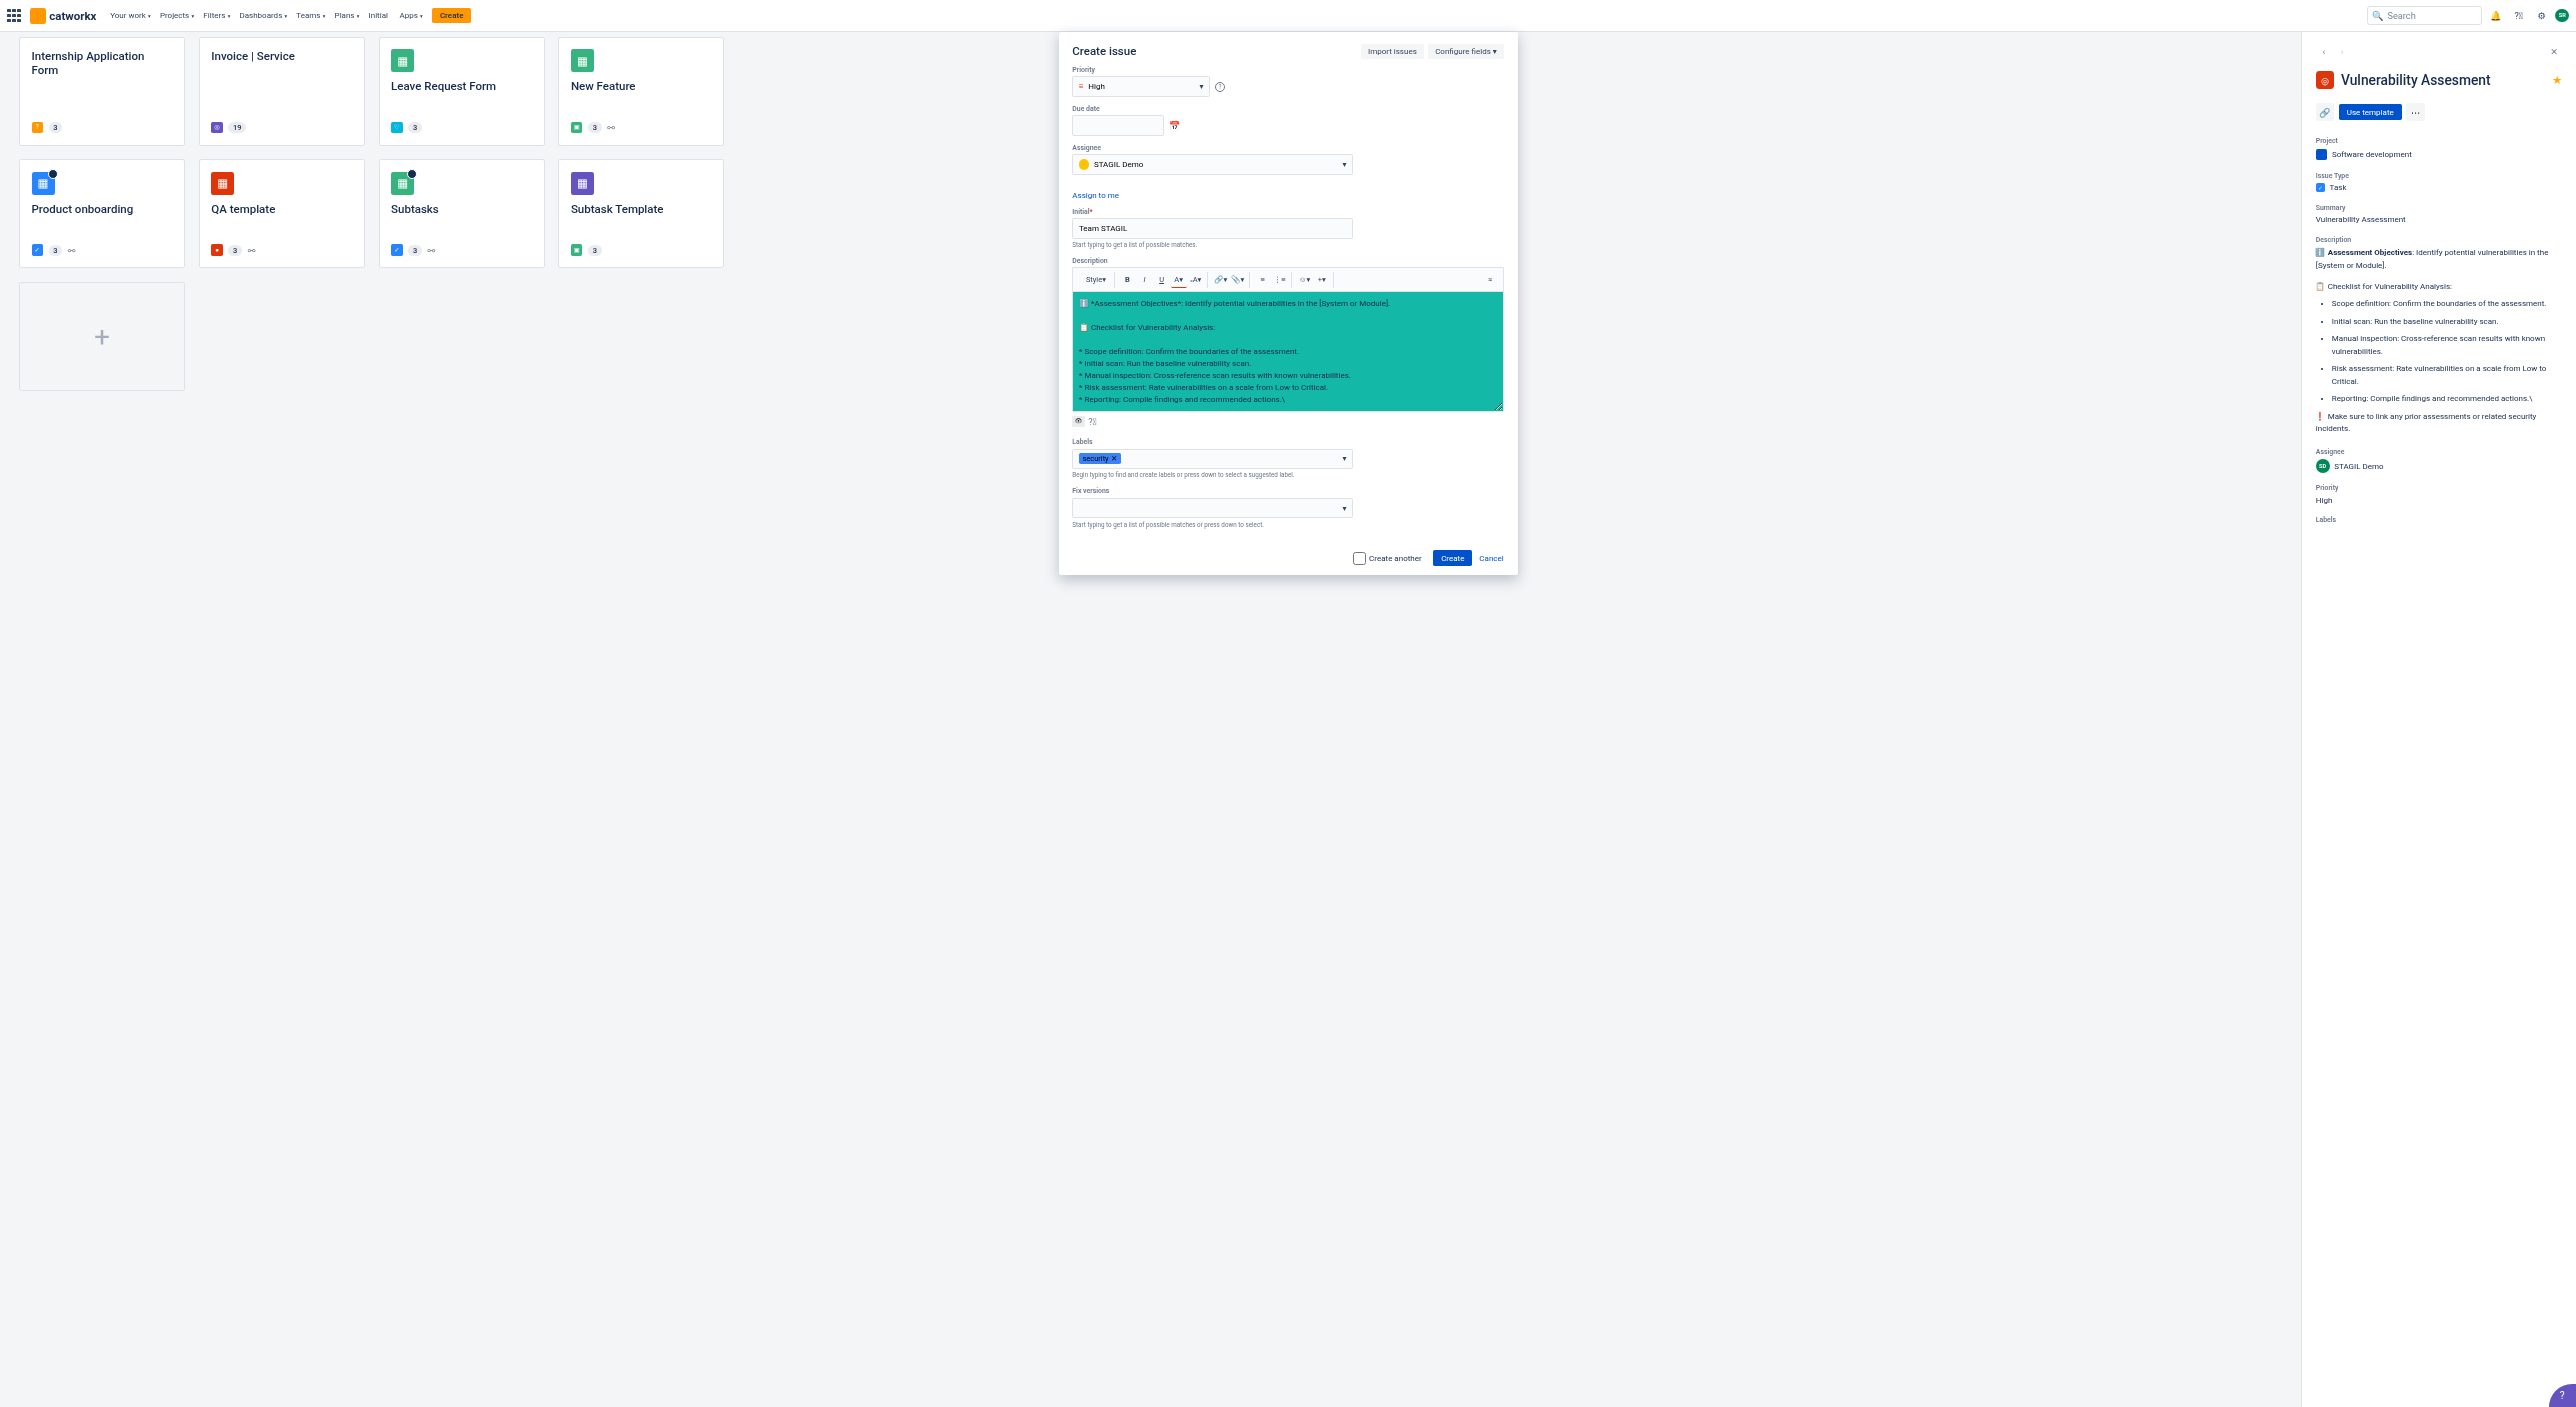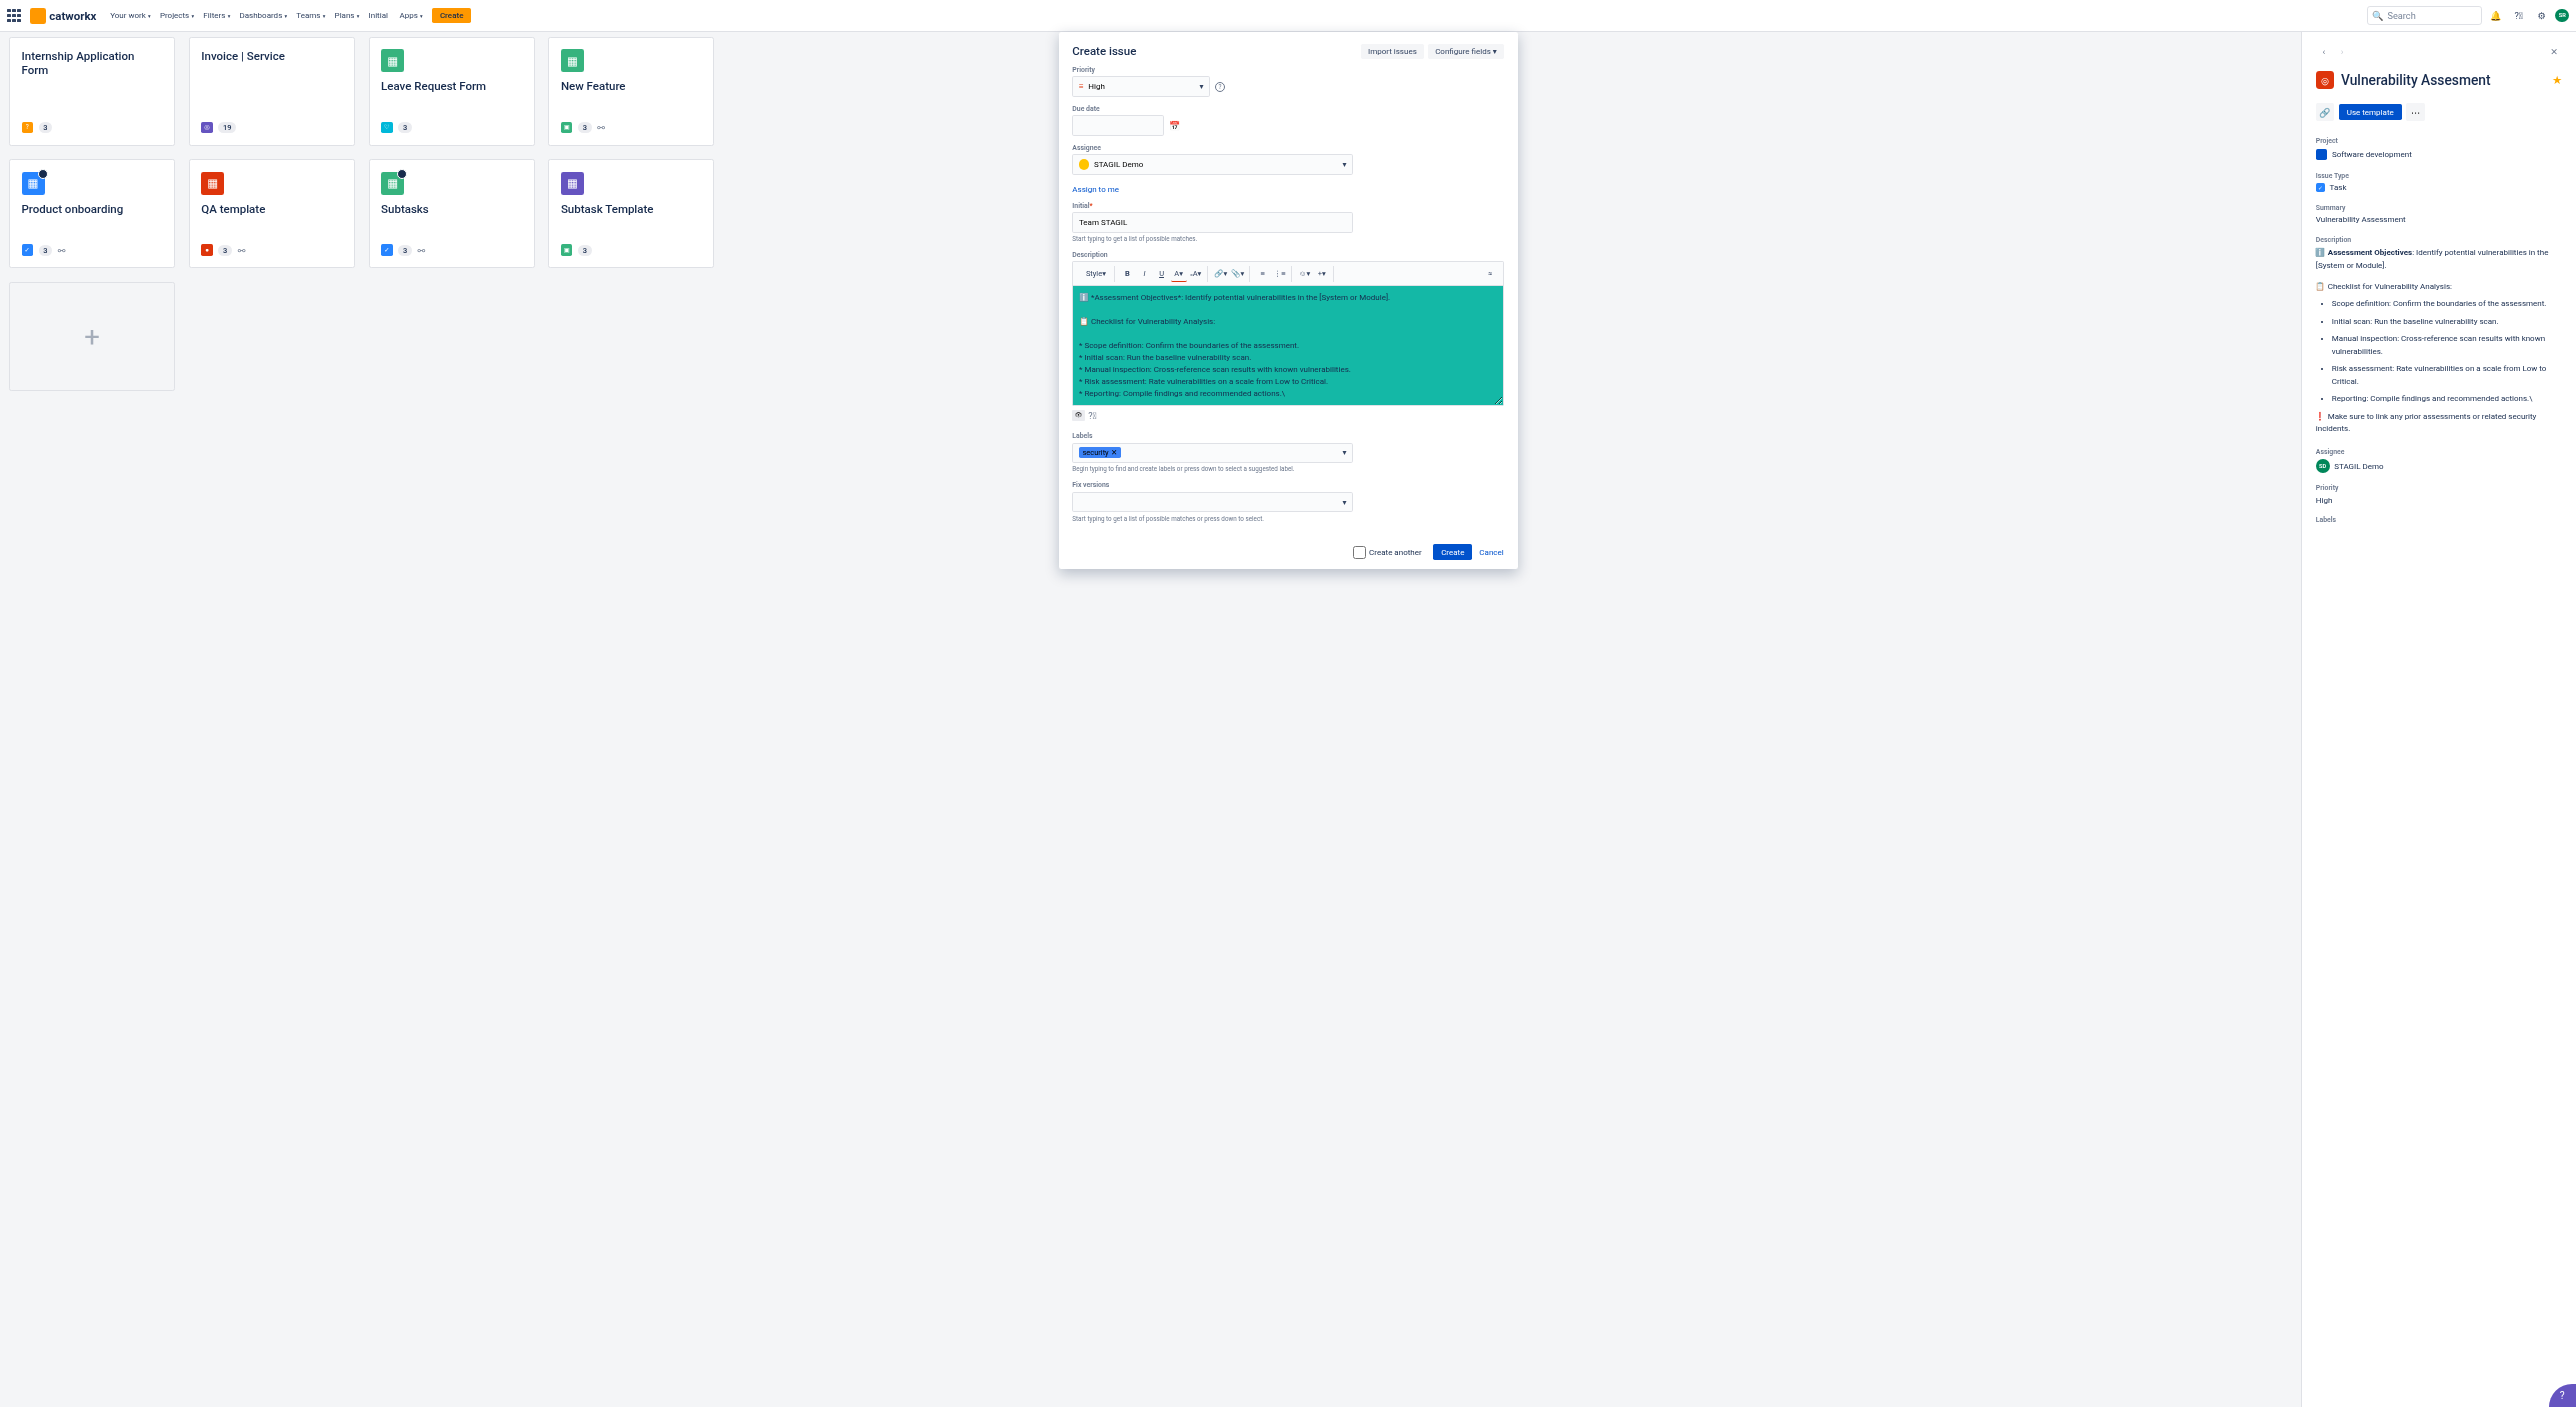--- a/index.html
+++ b/index.html
@@ -13,21 +13,21 @@
 .nav-item { padding: 3.4px 4.6px; color: #344563; font-size: 8px; cursor: pointer; display: flex; align-items: center; gap: 2.3px; }
 .nav-item::after { content: "▾"; font-size: 5.2px; }
 .nav-item.no-arrow::after { content: ""; }
 .create-btn { background: #ff9800; color: #172b4d; padding: 3.4px 8px; border-radius: 1.7px; font-weight: 500; font-size: 8px; cursor: pointer; }
 .nav-spacer { flex: 1; }
 .search-box { width: 115px; height: 18.3px; border: 1.1px solid #dfe1e6; border-radius: 2.9px; padding: 0 4.6px; display: flex; align-items: center; gap: 3.4px; color: #7a869a; }
 .nav-icon { width: 18.3px; height: 18.3px; display: flex; align-items: center; justify-content: center; color: #344563; cursor: pointer; border-radius: 50%; }
 .avatar { width: 13.8px; height: 13.8px; border-radius: 50%; background: #00875a; color: #fff; display: flex; align-items: center; justify-content: center; font-size: 5.7px; font-weight: 600; }
 
 .main-area { display: flex; height: calc(100vh - 32px); }
-.board { flex: 1; padding: 0 9px; overflow: auto; }
+.board { flex: 1; padding: 0 19px; overflow: auto; }
 .cards-grid { display: grid; grid-template-columns: repeat(4, 166px); gap: 13.8px; padding-top: 4.6px; }
 .card { background: #fff; border: 0.6px solid #dfe1e6; border-radius: 2.3px; padding: 11.5px; height: 109px; display: flex; flex-direction: column; position: relative; }
 .card-title { font-size: 11.5px; font-weight: 500; color: #172b4d; margin-bottom: auto; }
 .card-icon { width: 23px; height: 23px; border-radius: 2.3px; display: flex; align-items: center; justify-content: center; margin-bottom: 6.9px; }
 .card-footer { display: flex; align-items: center; gap: 5.7px; }
 .type-icon { width: 11.5px; height: 11.5px; border-radius: 1.7px; display: flex; align-items: center; justify-content: center; font-size: 6.3px; color: #fff; }
 .count-badge { background: #ebecf0; color: #172b4d; padding: 1.1px 4.6px; border-radius: 5.7px; font-size: 7.5px; font-weight: 500; }
 .tree-icon { color: #6b778c; }
 .overlay-dot { position: absolute; top: -3.4px; right: -3.4px; width: 10.3px; height: 10.3px; background: #172b4d; border-radius: 50%; border: 1.1px solid #fff; }
 .add-card { border: 1.1px solid #dfe1e6; background: transparent; display: flex; align-items: center; justify-content: center; font-size: 27.5px; color: #a5adba; }
@@ -40,21 +40,21 @@
 .modal-body { padding: 4.6px 13.8px; overflow-y: auto; flex: 1; }
 .field { margin-bottom: 8px; }
 .field-label { font-size: 6.9px; font-weight: 600; color: #6b778c; margin-bottom: 2.3px; display: block; }
 .field-label .req { color: #de350b; }
 .select, .input { width: 100%; border: 1.1px solid #dfe1e6; border-radius: 1.7px; padding: 3.4px 5.7px; font-size: 8px; background: #fafbfc; display: flex; align-items: center; gap: 4.6px; min-height: 20.6px; }
 .select .arrow { margin-left: auto; color: #344563; }
 .select-narrow { width: 138px; }
 .date-row { display: flex; align-items: center; gap: 4.6px; }
 .date-input { width: 92px; }
 .help-text { font-size: 6.3px; color: #6b778c; margin-top: 2.3px; }
-.link-text { color: #0052cc; font-size: 8px; cursor: pointer; margin-top: 10px; display: inline-block; }
+.link-text { color: #0052cc; font-size: 8px; cursor: pointer; margin-top: 16px; display: inline-block; }
 .priority-icon { color: #de350b; }
 .editor-toolbar { border: 0.6px solid #dfe1e6; border-bottom: none; border-radius: 1.7px 1.7px 0 0; padding: 3.4px 4.6px; display: flex; align-items: center; gap: 1.1px; background: #fafbfc; }
 .tb-group { display: flex; gap: 1.1px; padding: 0 3.4px; border-right: 0.6px solid #dfe1e6; }
 .tb-group:last-child { border-right: none; }
 .tb-btn { width: 16px; height: 16px; display: flex; align-items: center; justify-content: center; color: #344563; cursor: pointer; border-radius: 1.7px; font-size: 7.5px; }
 .style-btn { padding: 0 4.6px; width: auto; font-size: 7.5px; }
 .editor-body { border: 0.6px solid #dfe1e6; border-radius: 0 0 1.7px 1.7px; padding: 5.7px; font-size: 8px; color: #172b4d; min-height: 103px; white-space: pre-wrap; line-height: 1.5; background: #14b8a6; resize: vertical; overflow: auto; }
 .editor-footer { padding: 3.4px 0; display: flex; gap: 3.4px; }
 .label-chip { background: #3b82f6; padding: 1.1px 3.4px; border-radius: 1.7px; font-size: 7.5px; display: inline-flex; align-items: center; gap: 2.3px; }
 .modal-footer { padding: 9.2px 13.8px; display: flex; align-items: center; justify-content: flex-end; gap: 6.9px; border-top: 0; }

